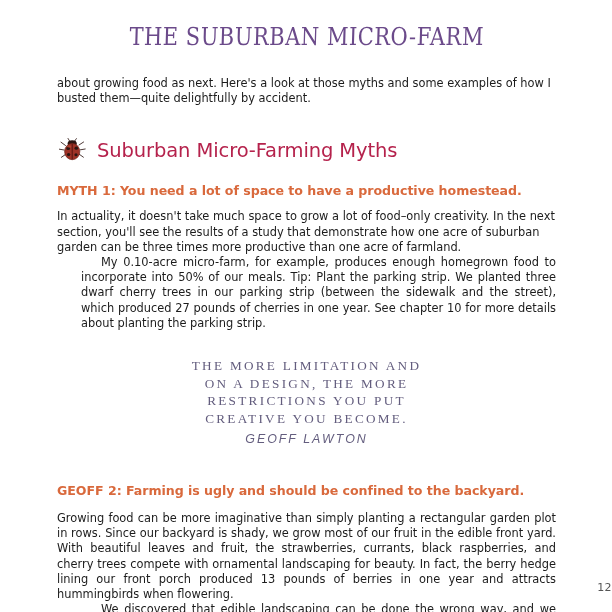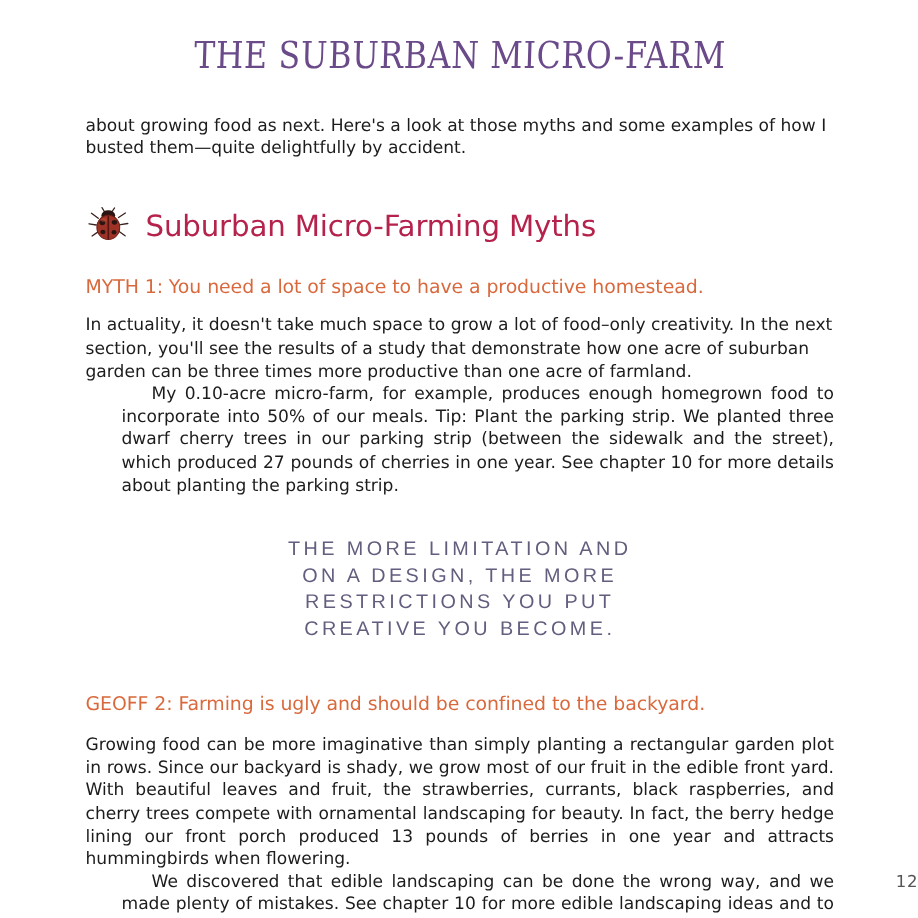--- a/index.html
+++ b/index.html
@@ -91,39 +91,39 @@
     font-size: 19.5px;
     font-weight: normal;
     color: #b5224c;
     letter-spacing: -0.1px;
     white-space: nowrap;
   }
 
   
   .myth-head {
     font-size: 12.6px;
-    font-weight: normal;
+    font-weight: bold;
     color: #d9693c;
     letter-spacing: -0.05px;
     margin: 0;
     white-space: nowrap;
   }
 
   
   .pullquote {
     margin: 0;
     text-align: center;
     color: #635d7e;
   }
   .pullquote-line {
     font-size: 13.2px;
     letter-spacing: 2.3px;
     line-height: 17.5px;
     text-transform: uppercase;
-    font-family: Liberation Sans, sans-serif;
+    font-family: Liberation Serif, serif;
     font-weight: normal;
   }
   .pullquote-attrib {
     font-size: 12.4px;
     letter-spacing: 2.0px;
     line-height: 20px;
     font-style: italic;
     text-transform: uppercase;
     font-family: "Liberation Sans", sans-serif;
     margin-top: 2px;
@@ -200,20 +200,21 @@
 
     <p class="body-text indent">My 0.10-acre micro-farm, for example, produces enough homegrown food to incorporate into 50% of our meals. Tip: Plant the parking strip. We planted three dwarf cherry trees in our parking strip (between the sidewalk and the street), which produced 27 pounds of cherries in one year. See chapter 10 for more details about planting the parking strip.</p>
 
     <div style="height:26px"></div>
 
     <blockquote class="pullquote">
       <div class="pullquote-line">THE MORE LIMITATION AND</div>
       <div class="pullquote-line">ON A DESIGN, THE MORE</div>
       <div class="pullquote-line">RESTRICTIONS YOU PUT</div>
       <div class="pullquote-line">CREATIVE YOU BECOME.</div>
+      <div class="pullquote-attrib">GEOFF LAWTON</div>
     </blockquote>
 
     <div style="height:34px"></div>
 
     <p class="myth-head">GEOFF 2: Farming is ugly and should be confined to the backyard.</p>
 
     <div style="height:13px"></div>
 
     <p class="body-text">Growing food can be more imaginative than simply planting a rectangular garden plot in rows. Since our backyard is shady, we grow most of our fruit in the edible front yard. With beautiful leaves and fruit, the strawberries, currants, black raspberries, and cherry trees compete with ornamental landscaping for beauty. In fact, the berry hedge lining our front porch produced 13 pounds of berries in one year and attracts hummingbirds when flowering.</p>
 

